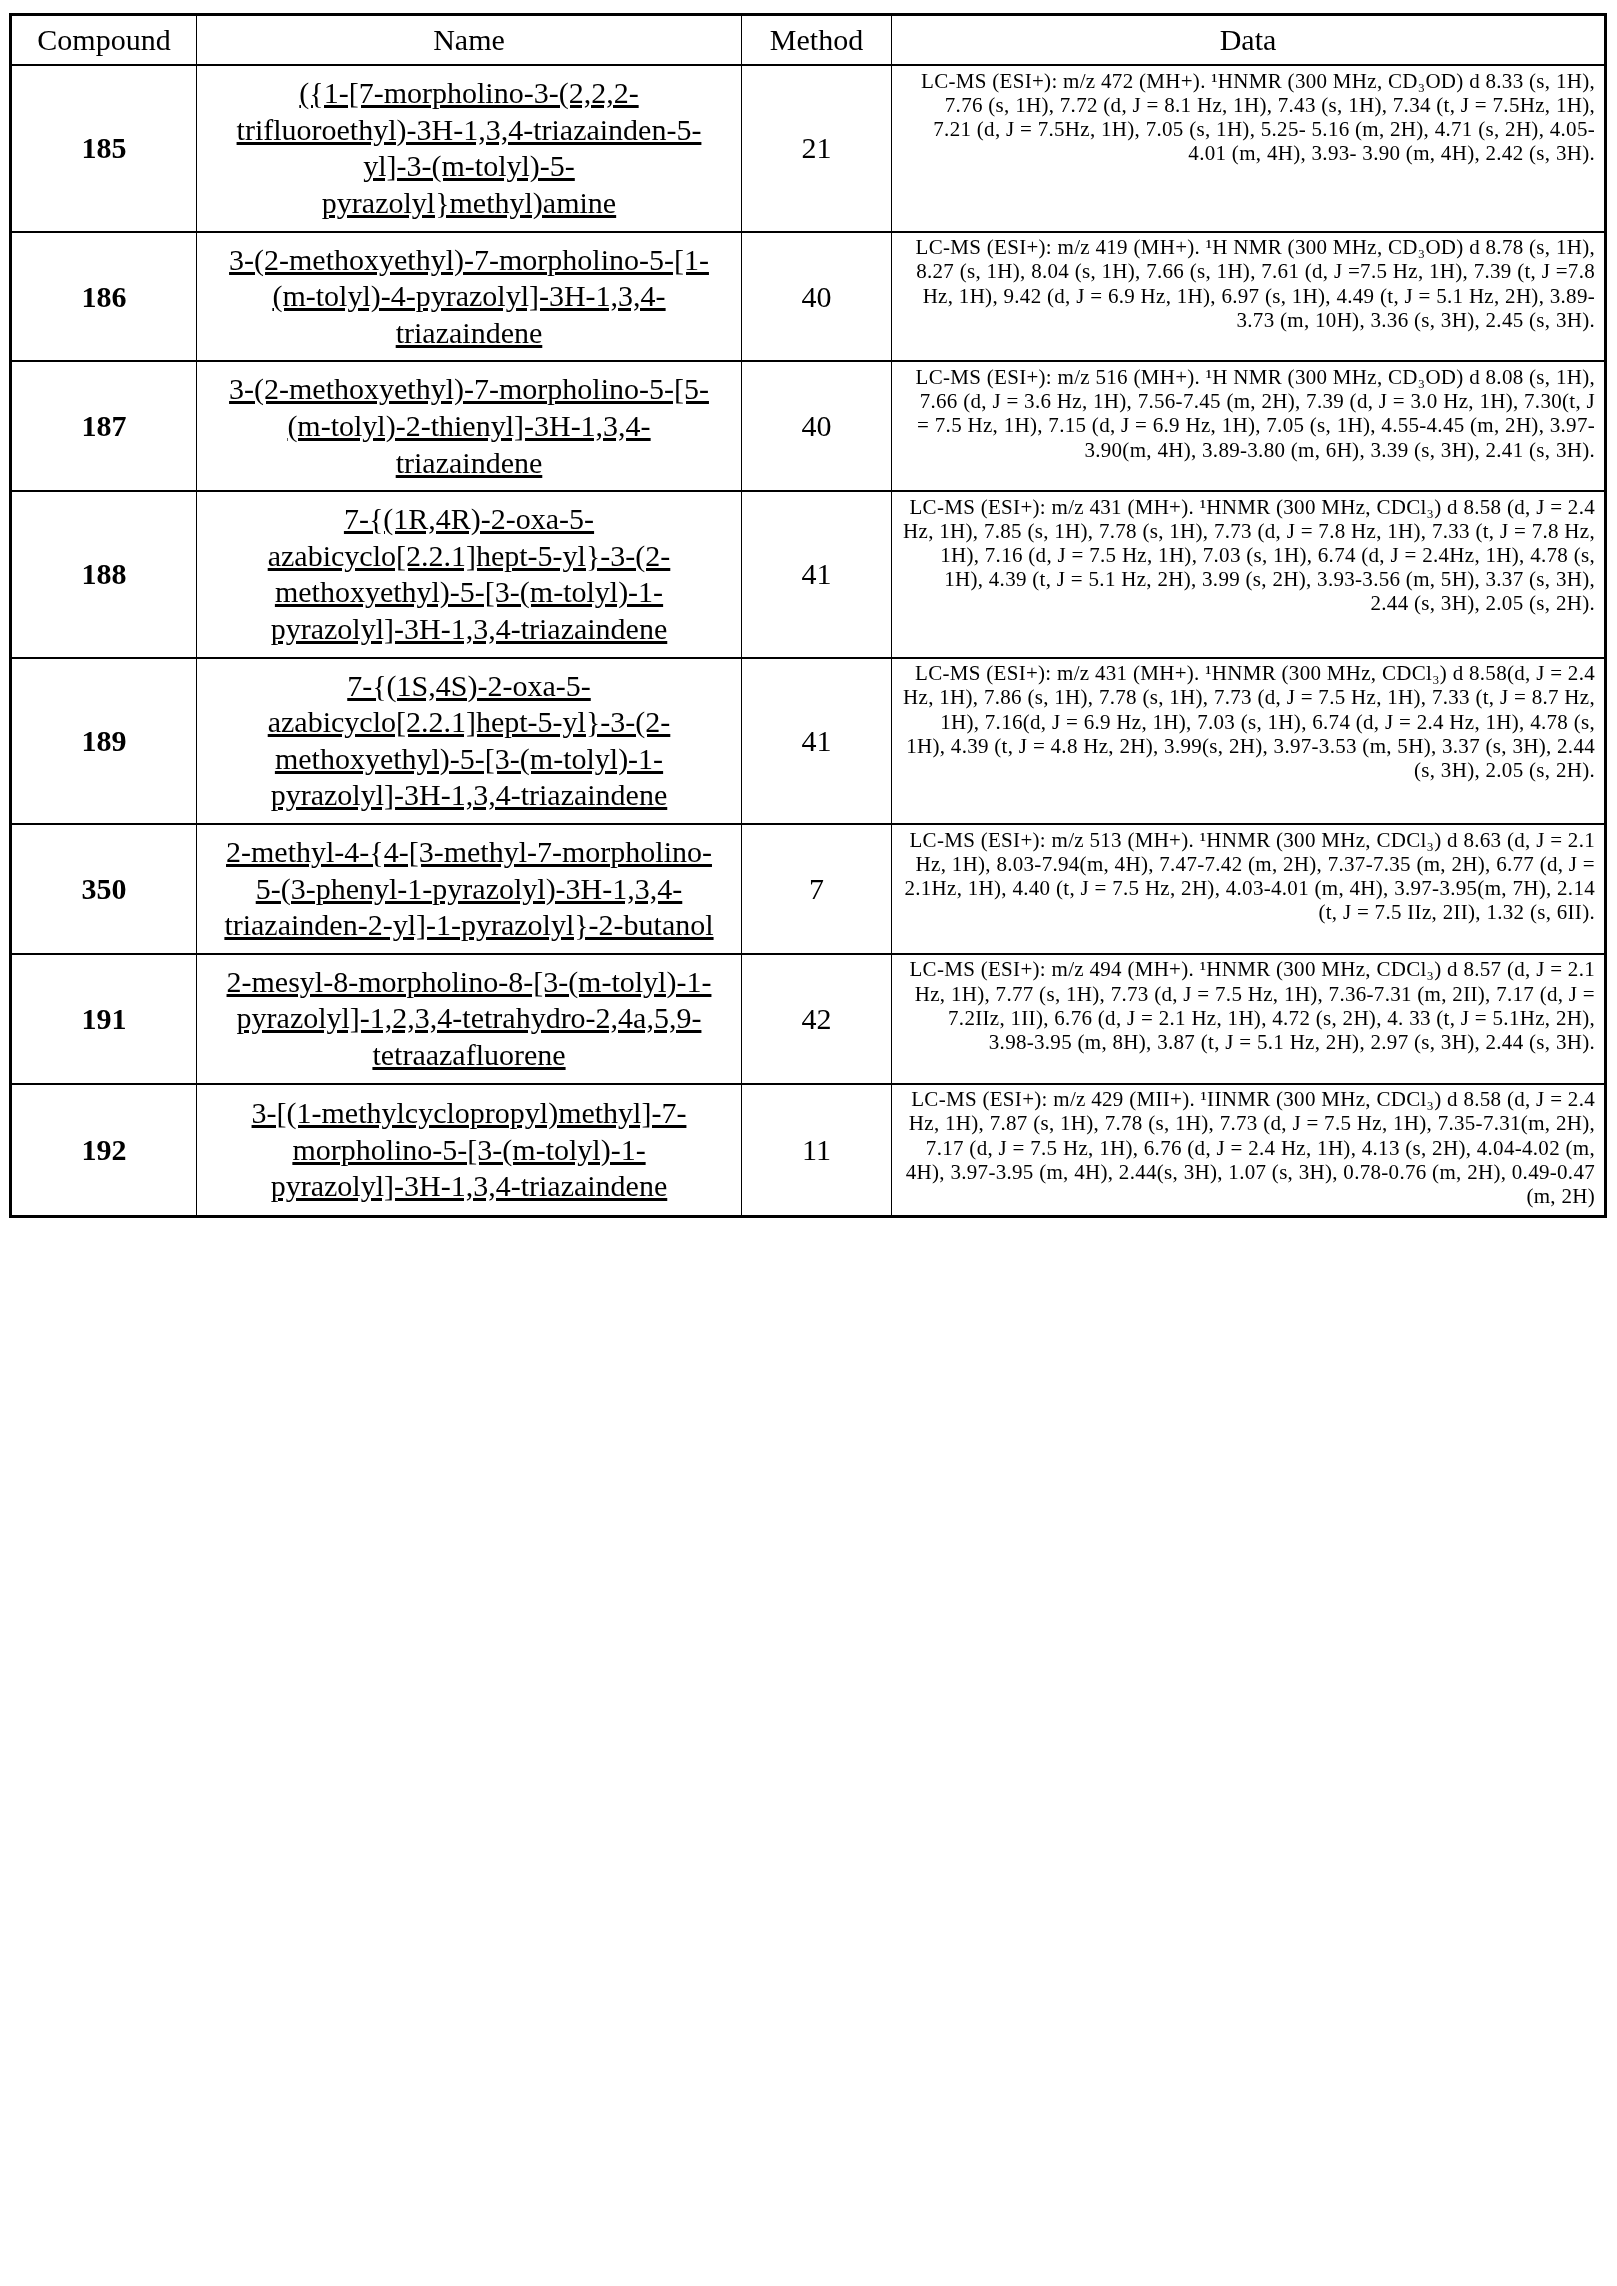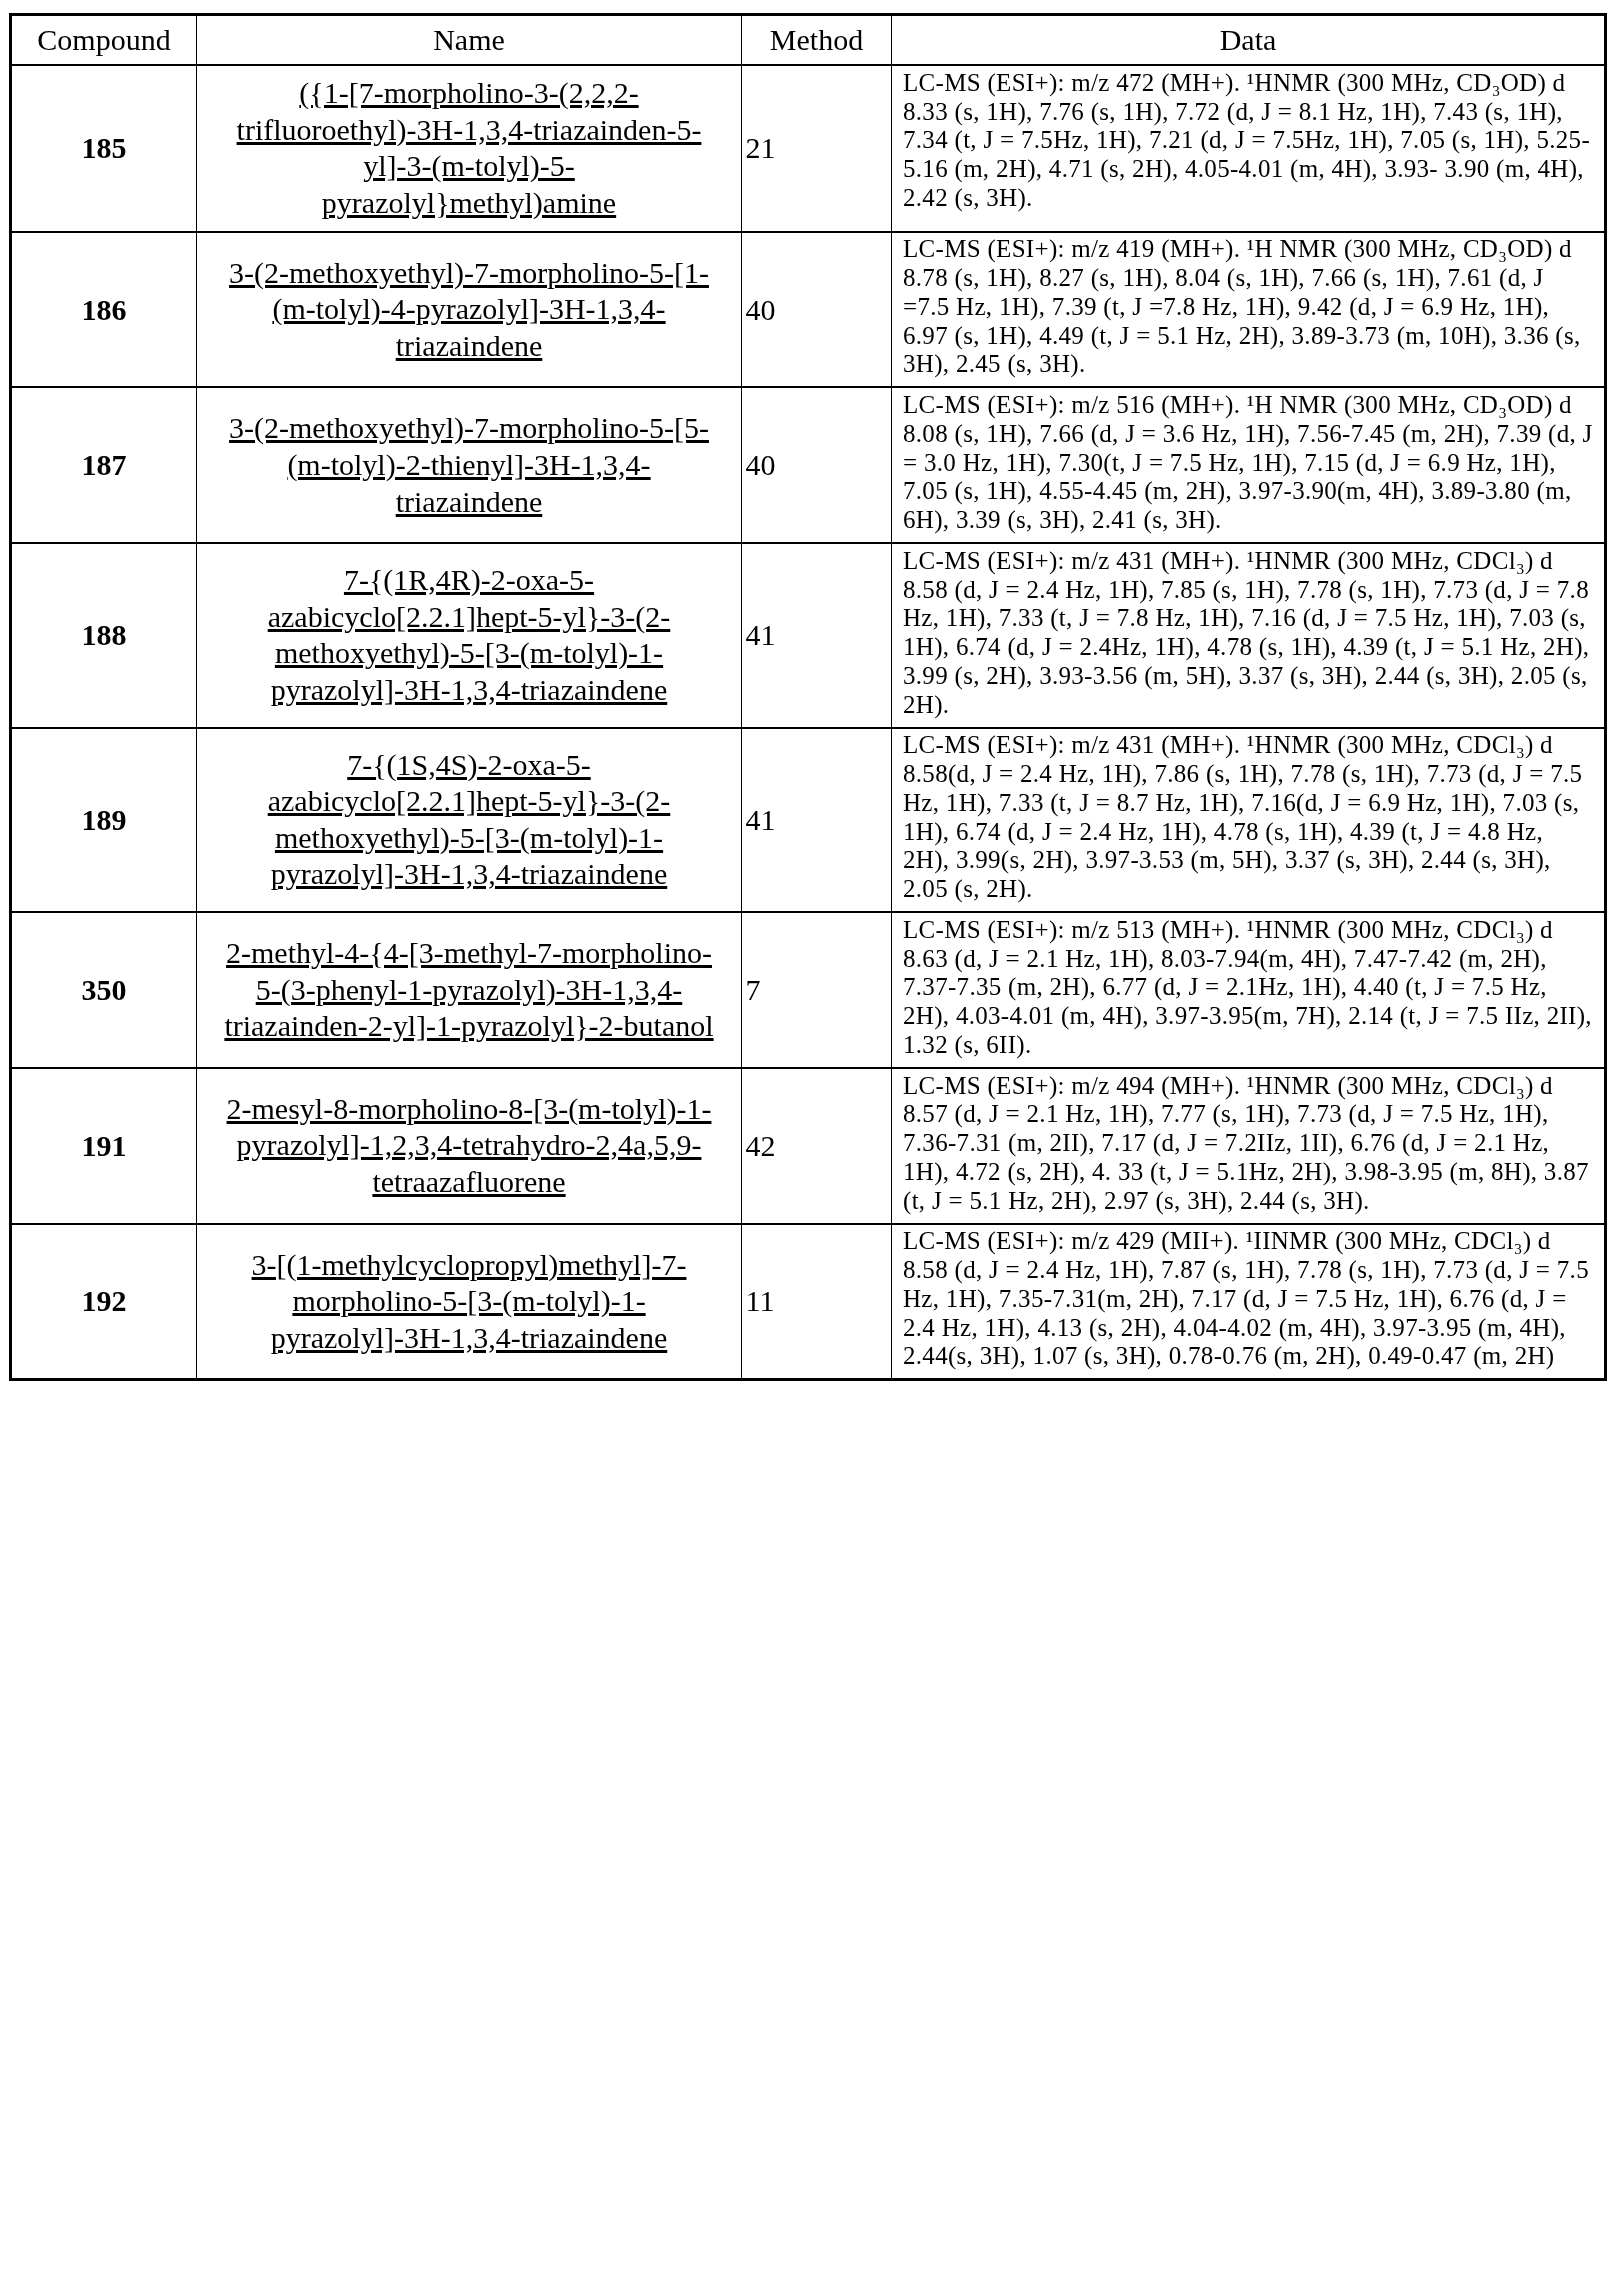--- a/index.html
+++ b/index.html
@@ -50,29 +50,29 @@
   }
   td.cell-name {
     text-align: center;
     vertical-align: middle;
     font-size: 30px;
     line-height: 1.22;
     padding: 9px 25.5px;
     text-decoration: underline;
   }
   td.cell-method {
-    text-align: left;
+    text-align: center;
     vertical-align: middle;
     font-size: 30px;
     padding: 5.5px 3.6px;
   }
   td.cell-data {
-    text-align: left;
+    text-align: right;
     vertical-align: top;
-    font-size: 25px;
+    font-size: 21px;
     line-height: 1.15;
     letter-spacing: 0.3px;
     padding: 2.7px 9px 7.3px 11px;
   }
 </style>
 </head>
 <body>
 
 <div class="page">
   <table class="compound-table">

